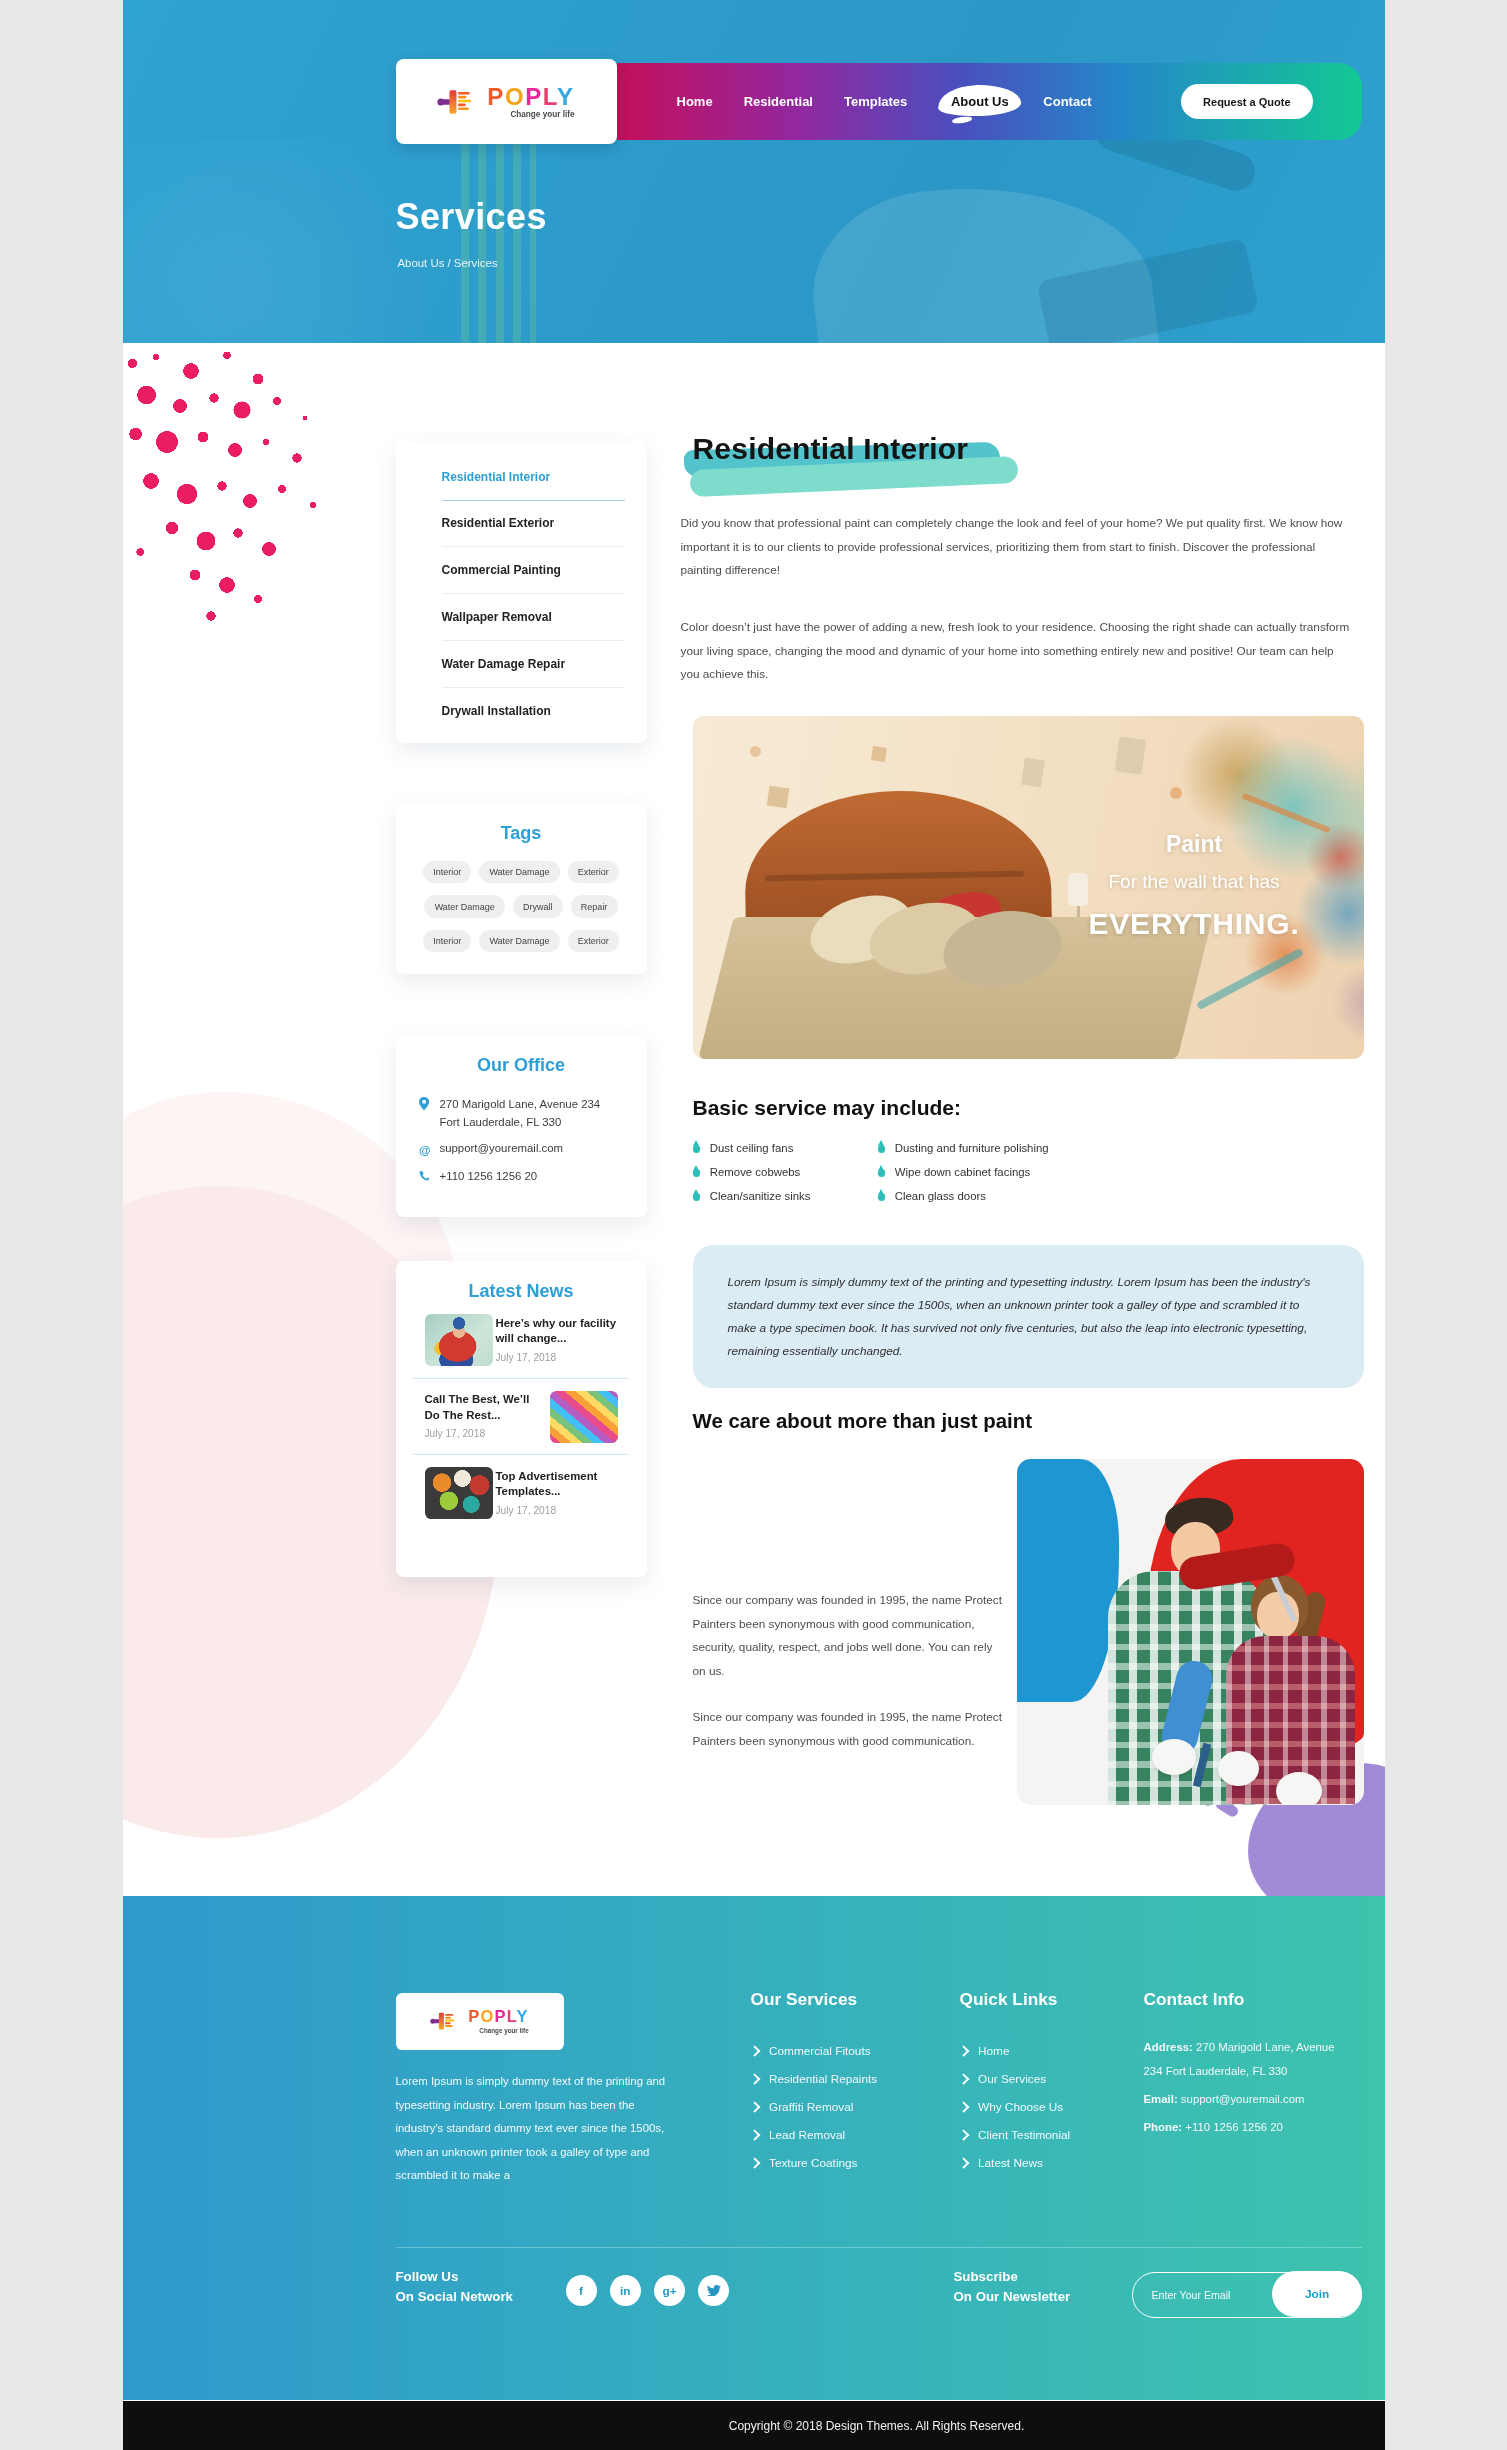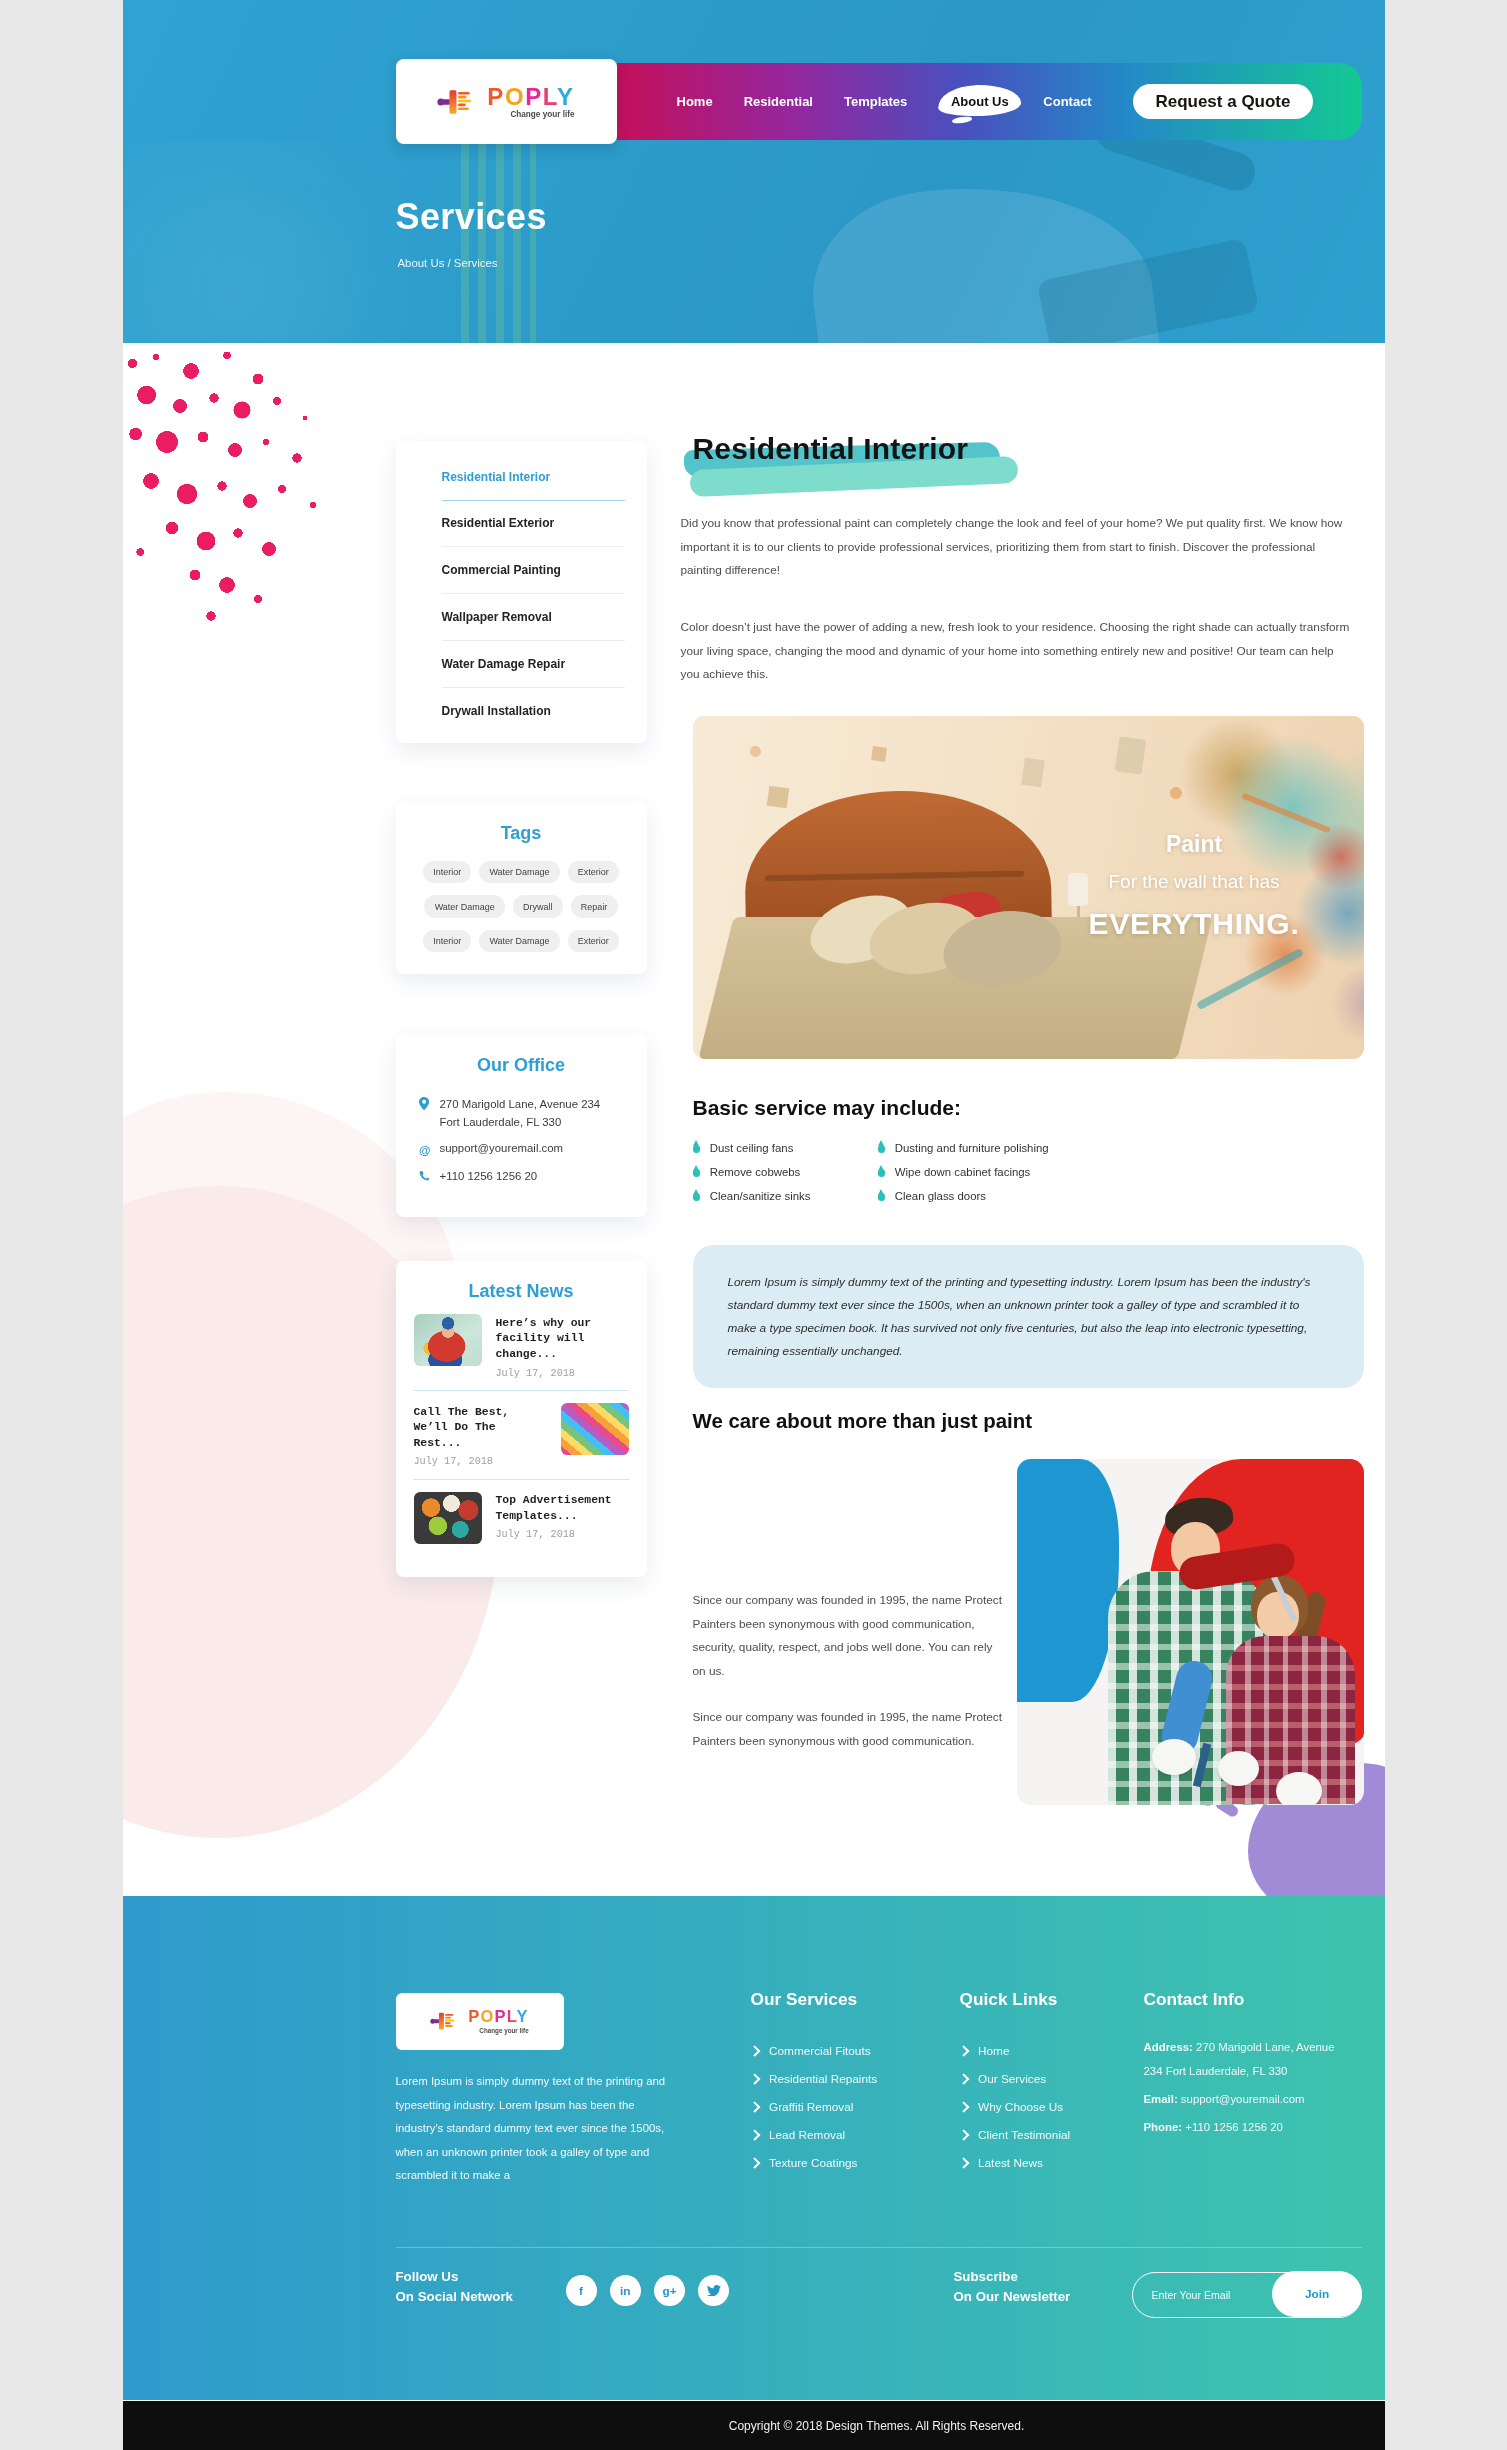--- a/index.html
+++ b/index.html
@@ -24,21 +24,21 @@
   .logo-word{font-size:24px;font-weight:800;letter-spacing:1.6px;line-height:23.6px;}
   .logo-word .l0{color:#F1592A;} .logo-word .l1{color:#F7A21B;} .logo-word .l2{color:#E9279B;}
   .logo-word .l3{color:#E43F6F;} .logo-word .l4{color:#35A8E0;}
   .logo-tag{font-size:8.2px;color:#4B4B4B;font-weight:700;margin-top:1.6px;}
   #nav-bar{flex:1;height:77px;background:linear-gradient(90deg,#C4105B 0%,#93279E 24%,#4A4FBE 46%,#2488C8 68%,#13C893 100%);border-radius:0 23.6px 23.6px 0;display:flex;align-items:center;padding-left:60px;box-sizing:border-box;}
   .nav-item{color:#fff;font-weight:700;font-size:13px;margin-right:31px;cursor:pointer;white-space:nowrap;}
   .nav-item-active{position:relative;color:#101010;padding:7px 12.6px;margin-right:22px;}
   .nav-active-bg{position:absolute;inset:-1.6px 0 0 0;background:#fff;border-radius:46% 54% 48% 52%/70% 62% 38% 30%;transform:rotate(-2deg);}
   .nav-active-drip{position:absolute;left:14px;bottom:-6.3px;width:20.4px;height:5.5px;background:#fff;border-radius:50%;transform:rotate(-8deg);}
   .nav-active-label{position:relative;z-index:1;}
-  #quote-btn{margin-left:auto;margin-right:49px;background:#fff;border:none;border-radius:18px;height:35px;padding:0 22px;font-weight:700;font-size:17px;color:#181410;font-family:inherit;cursor:pointer;white-space:nowrap;}
+  #quote-btn{margin-left:auto;margin-right:49px;background:#fff;border:none;border-radius:18px;height:35px;padding:0 22px;font-weight:700;font-size:11px;color:#181410;font-family:inherit;cursor:pointer;white-space:nowrap;}
 
   #hero-title{position:absolute;left:273px;top:196px;font-size:36px;font-weight:800;color:#fff;letter-spacing:0.4px;}
   #hero-crumb{position:absolute;left:275px;top:257px;font-size:11.4px;color:#E8F5FB;}
 
   
   #pink-splatter{position:absolute;left:0;top:346px;width:204px;height:291px;background:
     radial-gradient(circle 4.7px at 9.4px 17.3px,#EA1D63 98%,transparent),
     radial-gradient(circle 3.1px at 33px 11px,#EA1D63 98%,transparent),
     radial-gradient(circle 7.9px at 68px 25px,#EA1D63 98%,transparent),
     radial-gradient(circle 3.9px at 104px 9.4px,#EA1D63 98%,transparent),
@@ -92,21 +92,21 @@
   .card-h{font-size:18px;font-weight:800;color:#2E9FD4;text-align:center;margin:0;padding-top:20.4px;}
   #tags-card{top:803px;height:171px;}
   .tag-row{display:flex;justify-content:center;gap:7.9px;margin-top:11.8px;}
   .tag-row.first{margin-top:16.5px;}
   .tag{background:#EFEFEF;border-radius:11.8px;padding:6.3px 10.2px;font-size:9px;color:#444;cursor:pointer;white-space:nowrap;}
   #office-card{top:1035px;height:182px;}
   .office-rows{padding:11px 17.3px 0 23.6px;}
   .o-row{display:flex;margin-top:8.6px;font-size:11.4px;color:#3C3C3C;line-height:1.55;}
   .o-ico{width:20.4px;color:#2E9FD4;flex:none;font-weight:700;font-size:11.8px;padding-top:0.8px;}
   #news-card{top:1261px;height:316px;}
-  .news-item{display:flex;gap:14px;padding:0 18px;margin-top:11.8px;align-items:flex-start;cursor:pointer;font-family:Liberation Mono, monospace;}
+  .news-item{display:flex;gap:3px;padding:0 29px;margin-top:11.8px;align-items:flex-start;cursor:pointer;}
   .thumb{width:68px;height:52px;border-radius:6.3px;flex:none;}
   .thumb1{background:
     radial-gradient(circle 6.3px at 50% 18%,#2B5FA8 97%,transparent),
     radial-gradient(circle 6.3px at 50% 34%,#E8B894 97%,transparent),
     radial-gradient(ellipse 19px 15.7px at 48% 62%,#D23A30 97%,transparent),
     radial-gradient(ellipse 17.3px 12.6px at 46% 88%,#2D4F9E 97%,transparent),
     radial-gradient(circle 7px at 24% 66%,#F2C12E 97%,transparent),
     linear-gradient(140deg,#A8CFC0,#CDE6DA 60%,#BFDCCD);}
   .thumb2{background:
     linear-gradient(rgba(255,255,255,.12),rgba(255,255,255,.12)),

